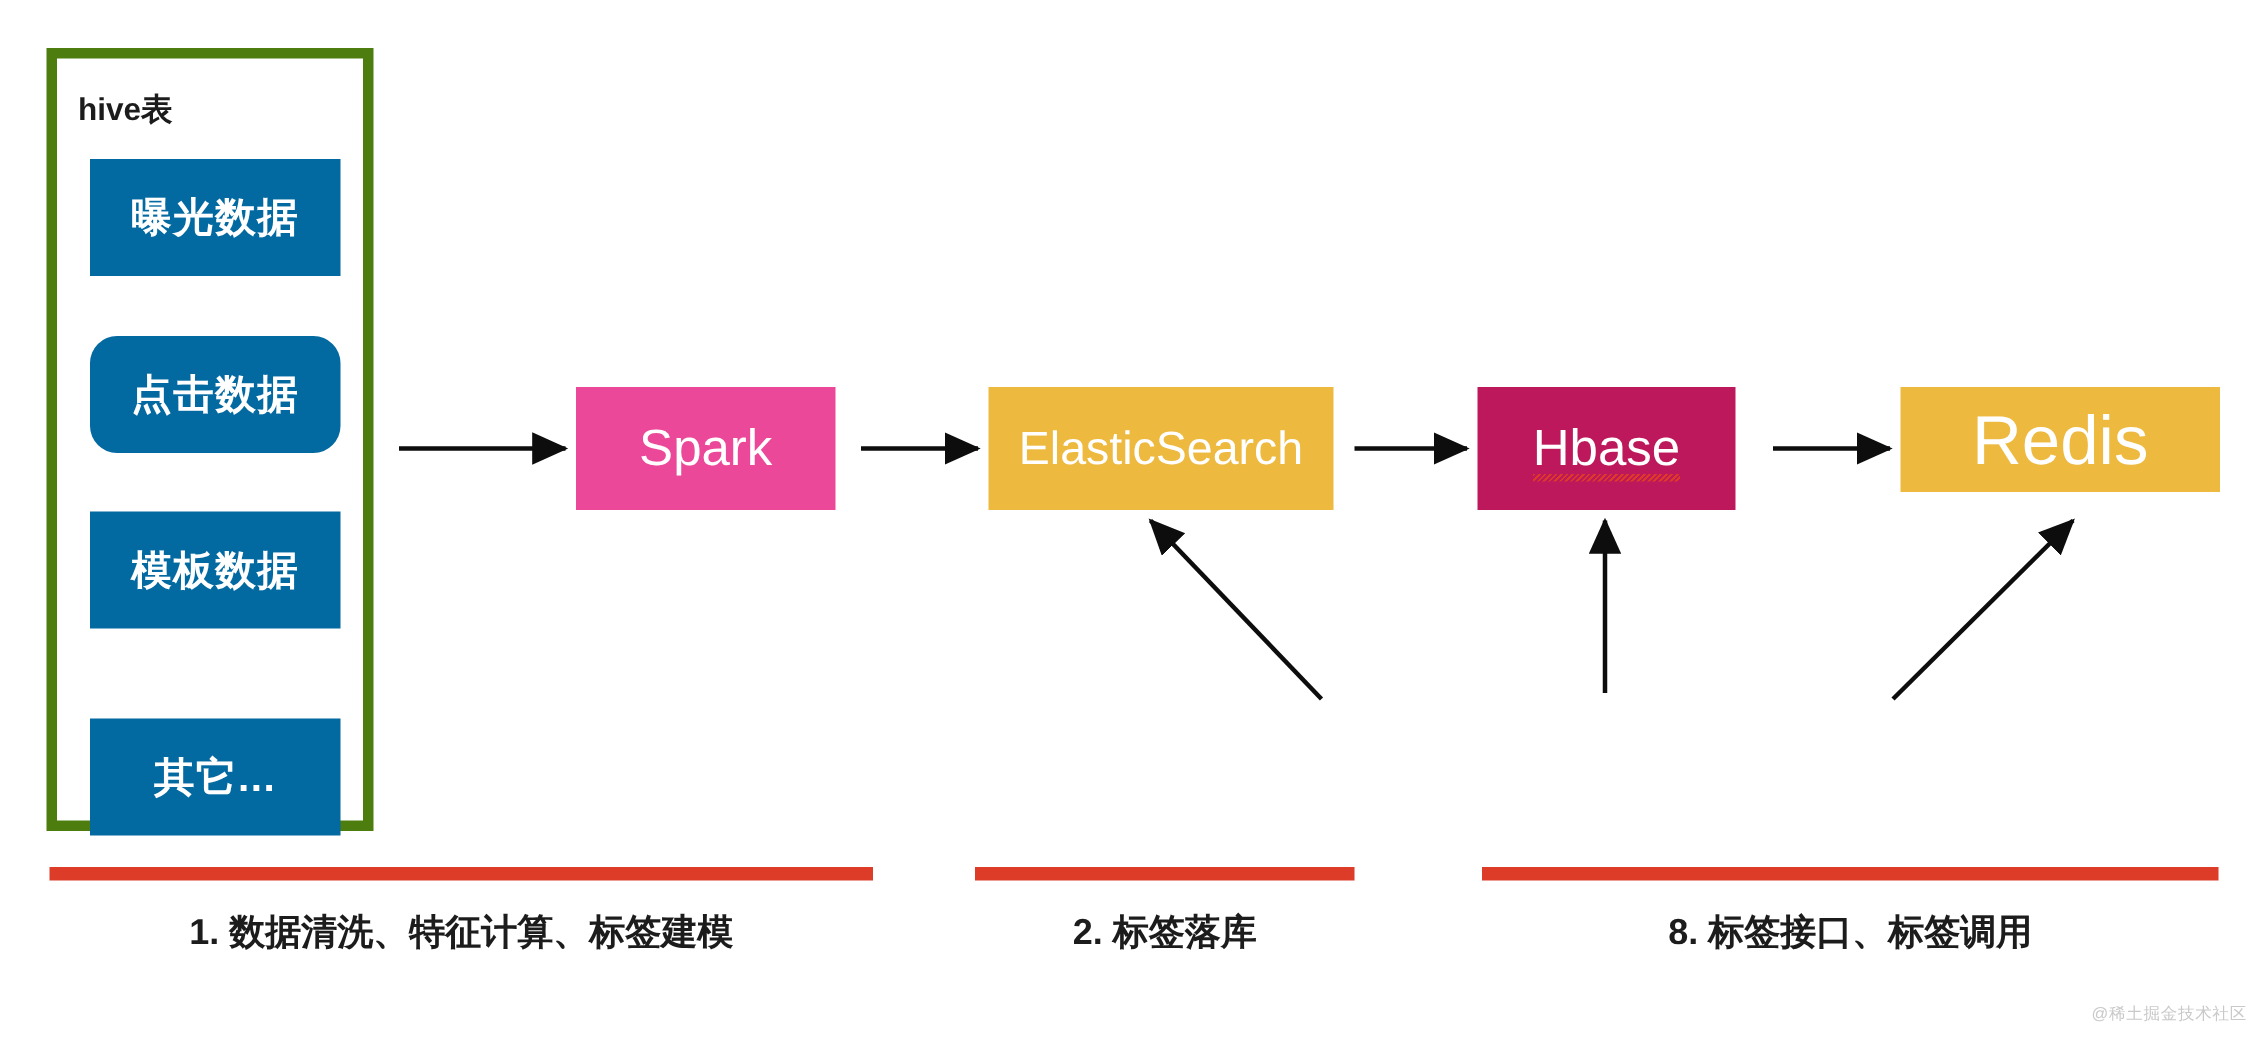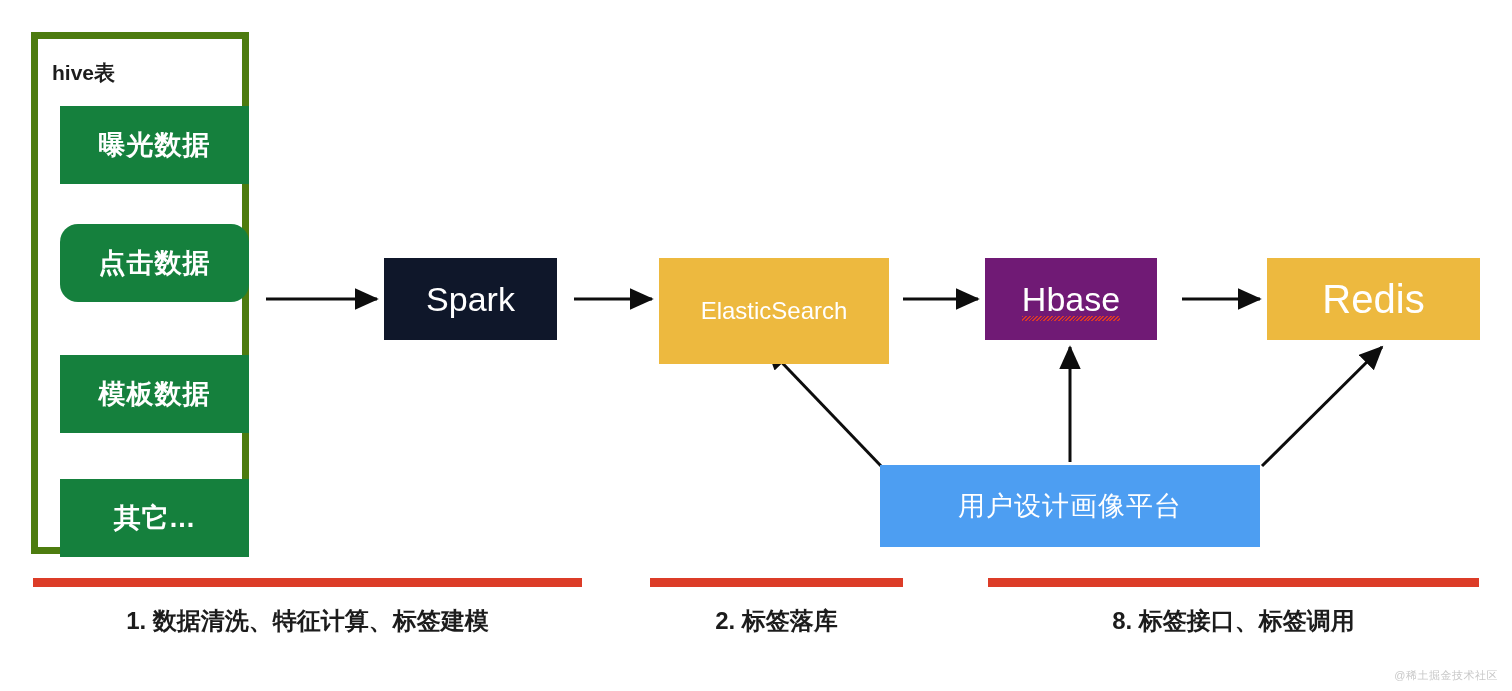--- a/index.html
+++ b/index.html
@@ -45,82 +45,82 @@
     font-size: 21px;
     font-weight: bold;
     color: #1c1c1c;
     letter-spacing: 0px;
     white-space: nowrap;
   }
 
   .hive-item {
     position: absolute;
     left: 22px;
-    width: 189px;
+    width: 167px;
     height: 78px;
-    background: #15803d;
+    background: #0369a1;
     display: flex;
     align-items: center;
     justify-content: center;
     color: #ffffff;
     font-size: 27px;
     font-weight: bold;
     letter-spacing: 1px;
     white-space: nowrap;
   }
   .hive-item.i0 { top: 67px; }
   .hive-item.i1 { top: 185px; border-radius: 18px; }
-  .hive-item.i2 { top: 316px; font-family: Liberation Mono, monospace; }
+  .hive-item.i2 { top: 302px; font-family: Liberation Mono, monospace; }
   .hive-item.i3 { top: 422px; margin-top: 18px; }
 
   
   .node {
     position: absolute;
     display: flex;
     align-items: center;
     justify-content: center;
     color: #ffffff;
     white-space: nowrap;
   }
 
   .node-spark {
     left: 384px;
     top: 258px;
     width: 173px;
     height: 82px;
-    background: #0f172a;
+    background: #ec4899;
     font-size: 34px;
     align-items: center;
   }
 
   .node-es {
     left: 659px;
     top: 258px;
     width: 230px;
-    height: 106px;
+    height: 82px;
     background: #edb93f;
-    font-size: 24px;
+    font-size: 31px;
   }
 
   .node-hbase {
     left: 985px;
     top: 258px;
     width: 172px;
     height: 82px;
-    background: #701a75;
+    background: #be185d;
     font-size: 34px;
   }
 
   .node-redis {
     left: 1267px;
     top: 258px;
     width: 213px;
-    height: 82px;
+    height: 70px;
     background: #edb93f;
-    font-size: 40px;
+    font-size: 46px;
   }
 
   .node-platform {
     left: 880px;
     top: 465px;
     width: 380px;
     height: 82px;
     background: #4d9ef2;
     font-size: 27px;
     letter-spacing: 1px;
@@ -227,23 +227,20 @@
     <span class="squiggle-wrap">
       <span>Hbase</span>
       <span class="squiggle"></span>
     </span>
   </div>
 
   <div class="node node-redis">
     <span>Redis</span>
   </div>
 
-  <div class="node node-platform">
-    <span>用户设计画像平台</span>
-  </div>
 
   <div class="phase-bar p0"></div>
   <div class="phase-bar p1"></div>
   <div class="phase-bar p2"></div>
 
   <div class="phase-label p0">1. 数据清洗、特征计算、标签建模</div>
   <div class="phase-label p1">2. 标签落库</div>
   <div class="phase-label p2">8. 标签接口、标签调用</div>
 
   <div class="watermark">@稀土掘金技术社区</div>

